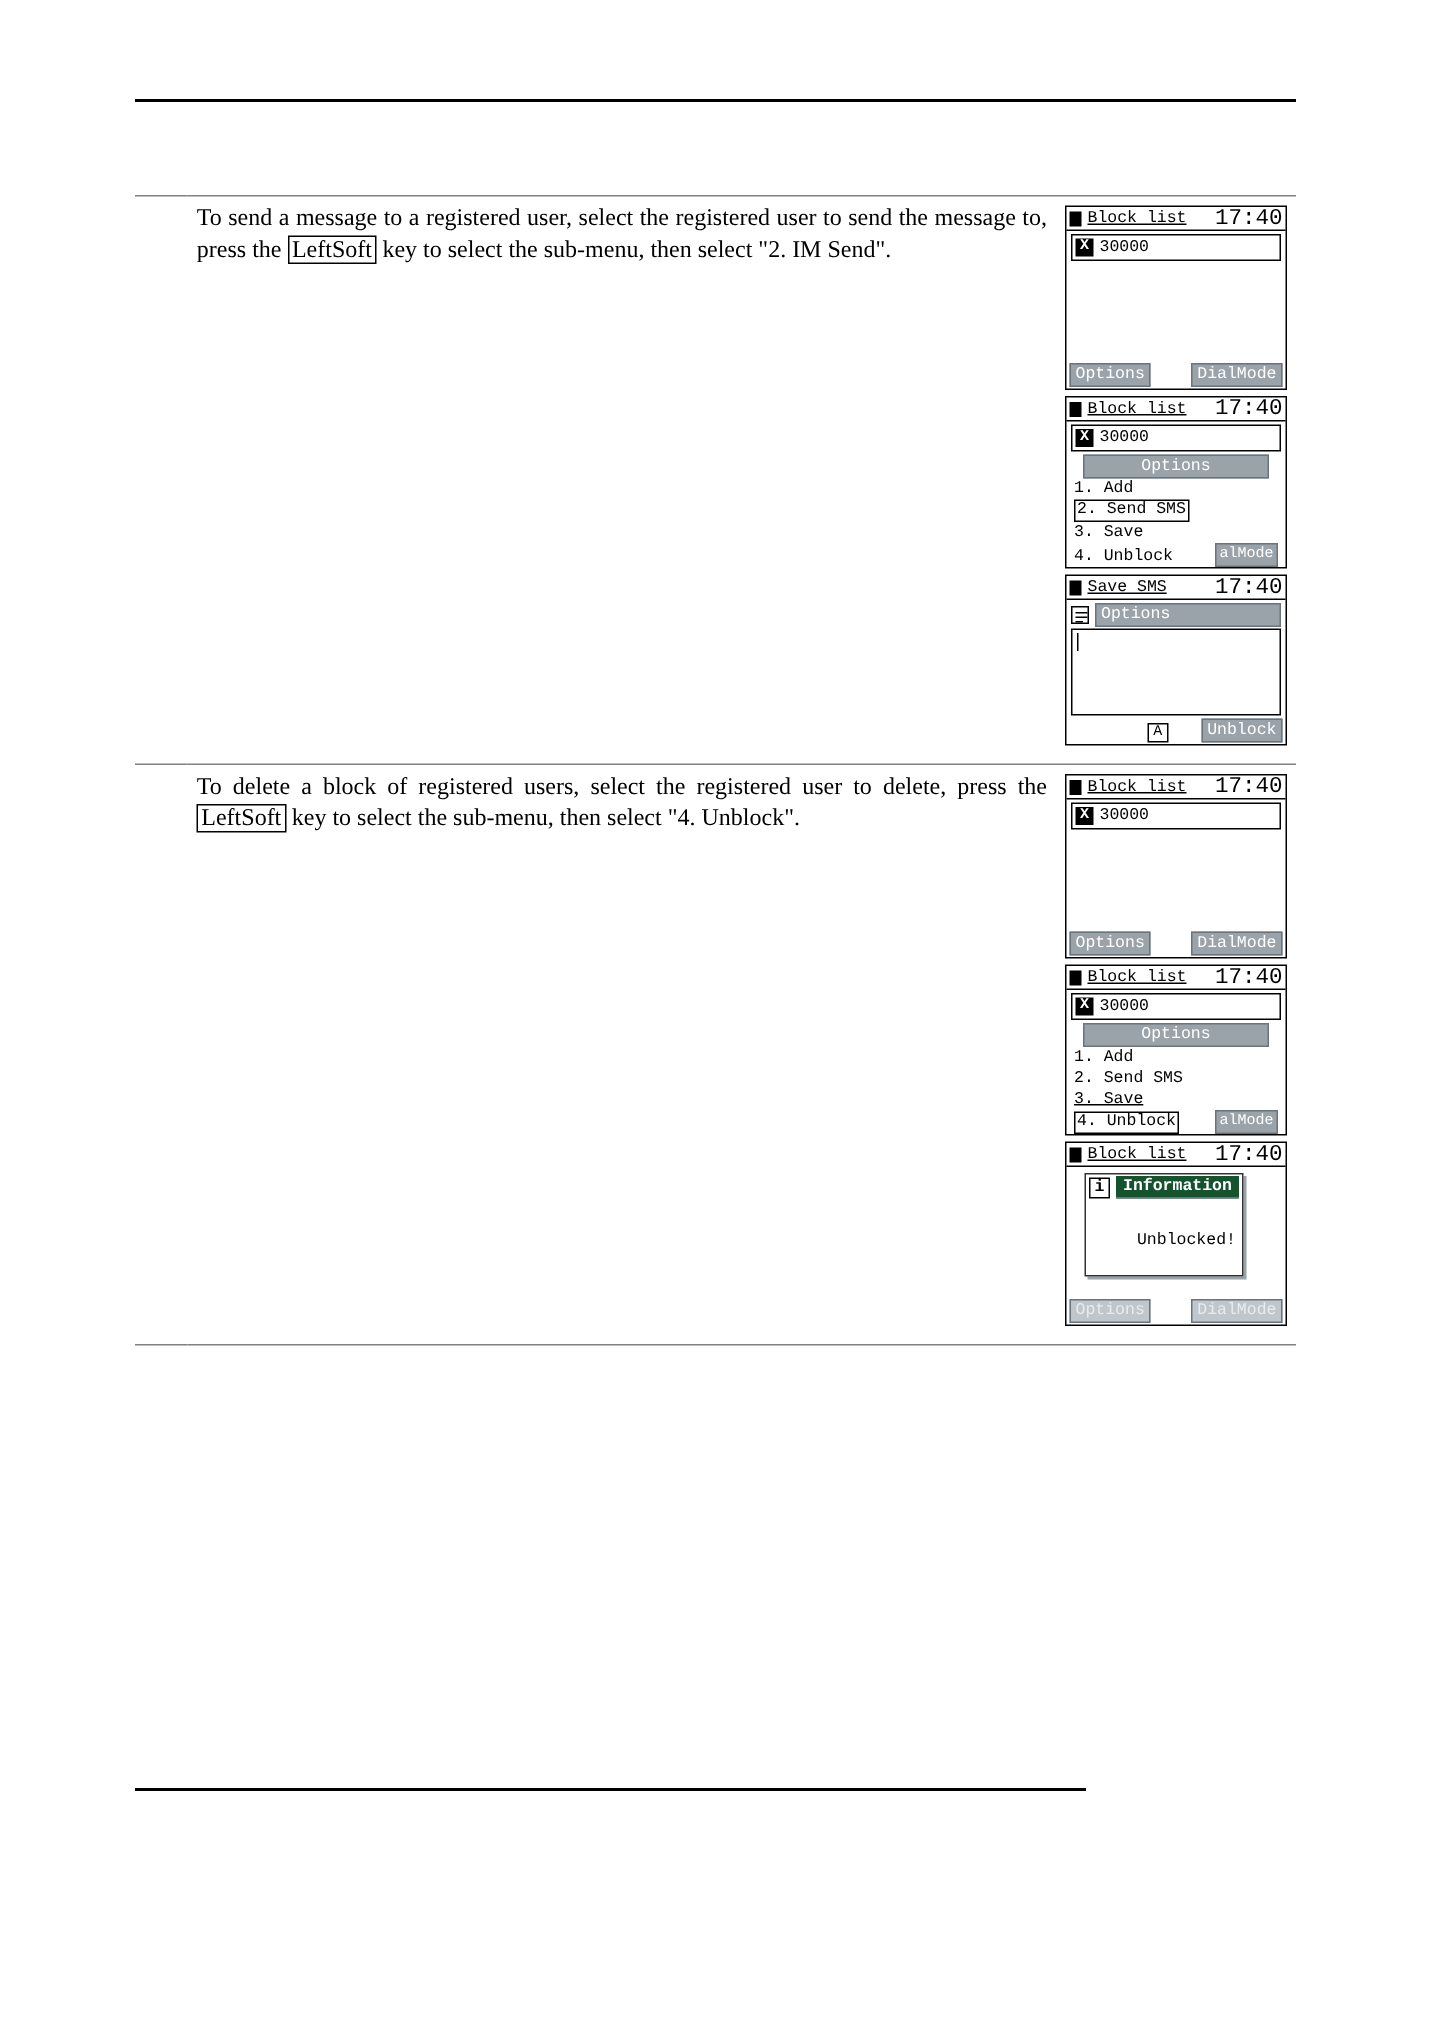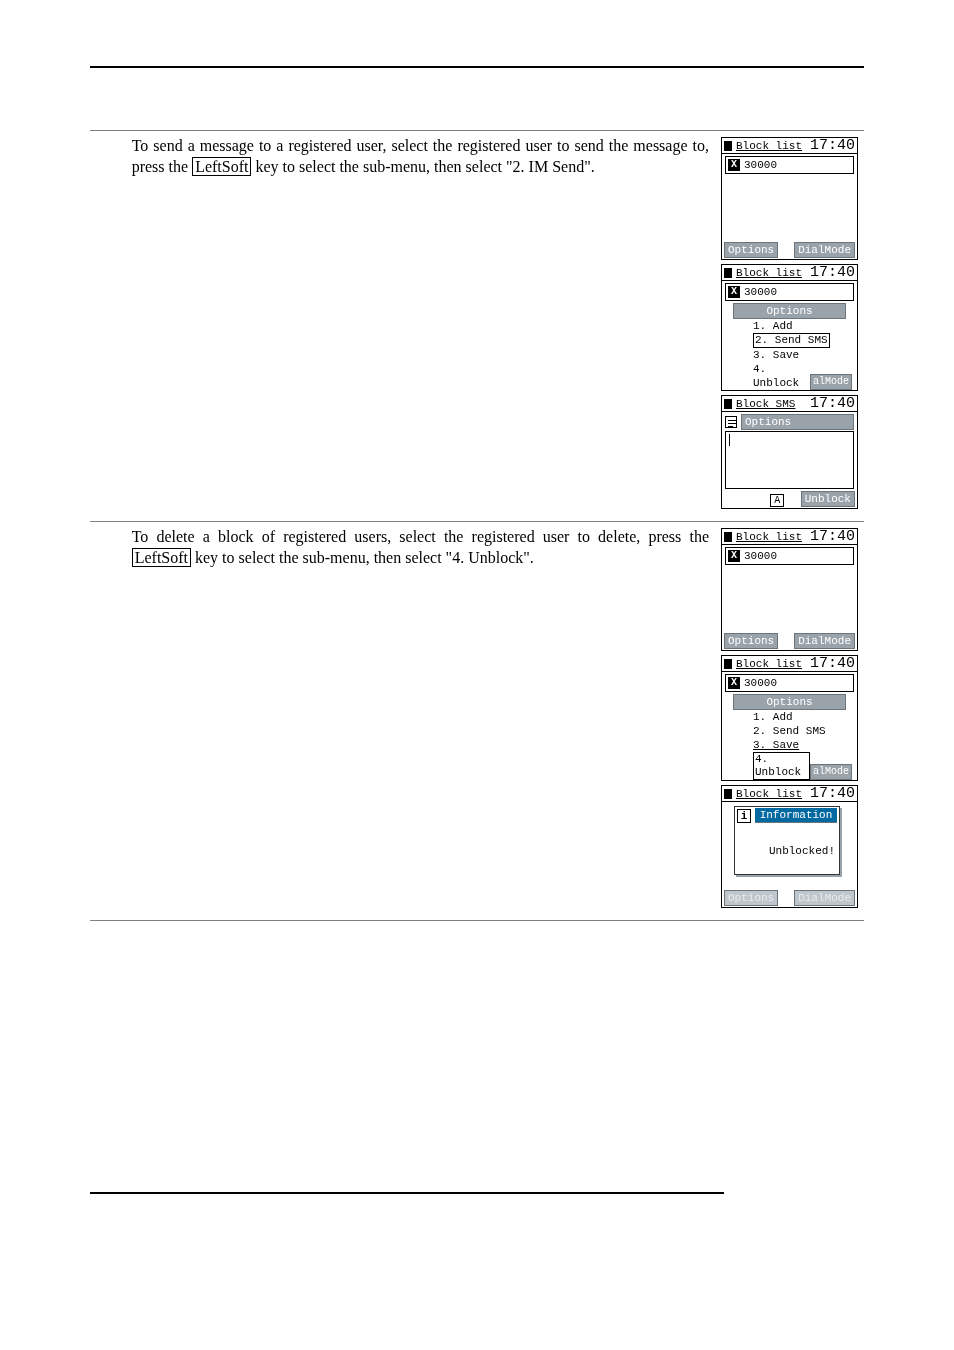--- a/index.html
+++ b/index.html
@@ -48,21 +48,21 @@
   }
   td.scr { width: 148px; padding: 4px 4px; }
   .keybox {
     border: 1px solid #000;
     padding: 0 2px;
     display: inline-block;
     line-height: 17px;
   }
   
   .phone {
-    width: 137px;
+    width: 148px;
     border: 1px solid #000;
     background: #fff;
     margin: 2px 0 4px 0;
     font-family: "MS Gothic", "Courier New", monospace;
     font-size: 11px;
     line-height: 14px;
     position: relative;
   }
   .phone .titlebar {
     display: flex;
@@ -138,21 +138,21 @@
     background: #9aa3aa;
     color: #fff;
     padding: 0 4px;
     font-size: 11px;
     line-height: 14px;
     display: inline-block;
     margin-top: 4px;
     border: 1px solid #6b747b;
   }
   .menuhdr.block { display: block; text-align: center; margin: 2px 8px 0 8px; }
-  .menulist { padding: 0 2px; margin-left: 26px; }
+  .menulist { padding: 0 2px; }
   .menulist div { line-height: 14px; }
   .menulist .sel { border: 1px solid #000; padding: 0 1px; display: inline-block; line-height: 13px; }
   .menulist .selrow { text-decoration: underline; }
   .cursorbox {
     border: 1px solid #000;
     height: 58px;
     padding: 2px 3px;
     margin-top: 1px;
   }
   .cursor {
@@ -177,26 +177,27 @@
   .popup {
     position: absolute;
     left: 12px; top: 4px;
     width: 106px;
     border: 1px solid #333;
     background: #fff;
     box-shadow: 2px 2px 0 #9aa3aa;
     padding-bottom: 6px;
   }
   .popup .phdr {
-    background: #0369a1;
+    background: #14532d;
     color: #fff;
     text-align: center;
     font-size: 11px;
     line-height: 14px;
     border-bottom: 1px solid #6b747b;
+    font-weight: bold;
   }
   .popup .pbody {
     text-align: right;
     padding: 20px 4px 10px 4px;
     font-size: 11px;
   }
 </style>
 </head>
 <body>
 
@@ -251,21 +252,21 @@
                 <span class="underbody">4. Unblock</span>
                 <span class="soft" style="font-size:10px;padding:0 2px;">alMode</span>
               </div>
             </div>
           </div>
         </div>
 
         <div class="phone">
           <div class="titlebar">
             <span class="ant"></span>
-            <span class="ttl">Block SMS</span>
+            <span class="ttl">Save SMS</span>
             <span class="time">17:40</span>
           </div>
           <div class="body" style="min-height:0;">
             <div style="display:flex;align-items:center;">
               <span class="msgicon"></span>
               <span class="soft" style="flex:1;background:#9aa3aa;">Options</span>
             </div>
             <div class="cursorbox">
               <span class="cursor"></span>
             </div>

